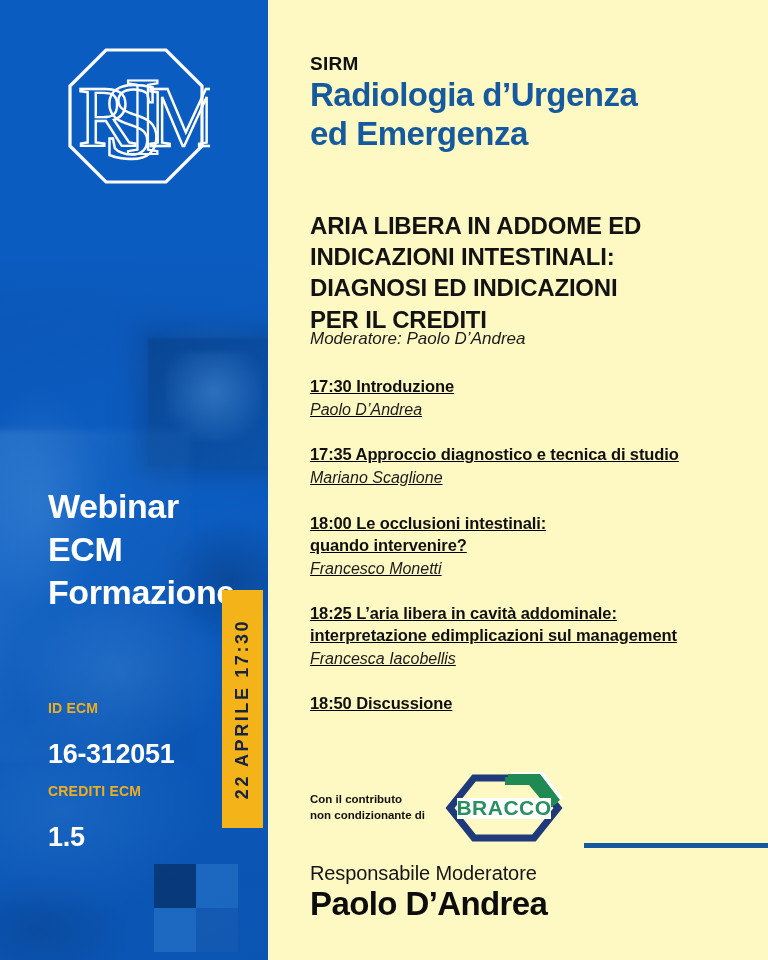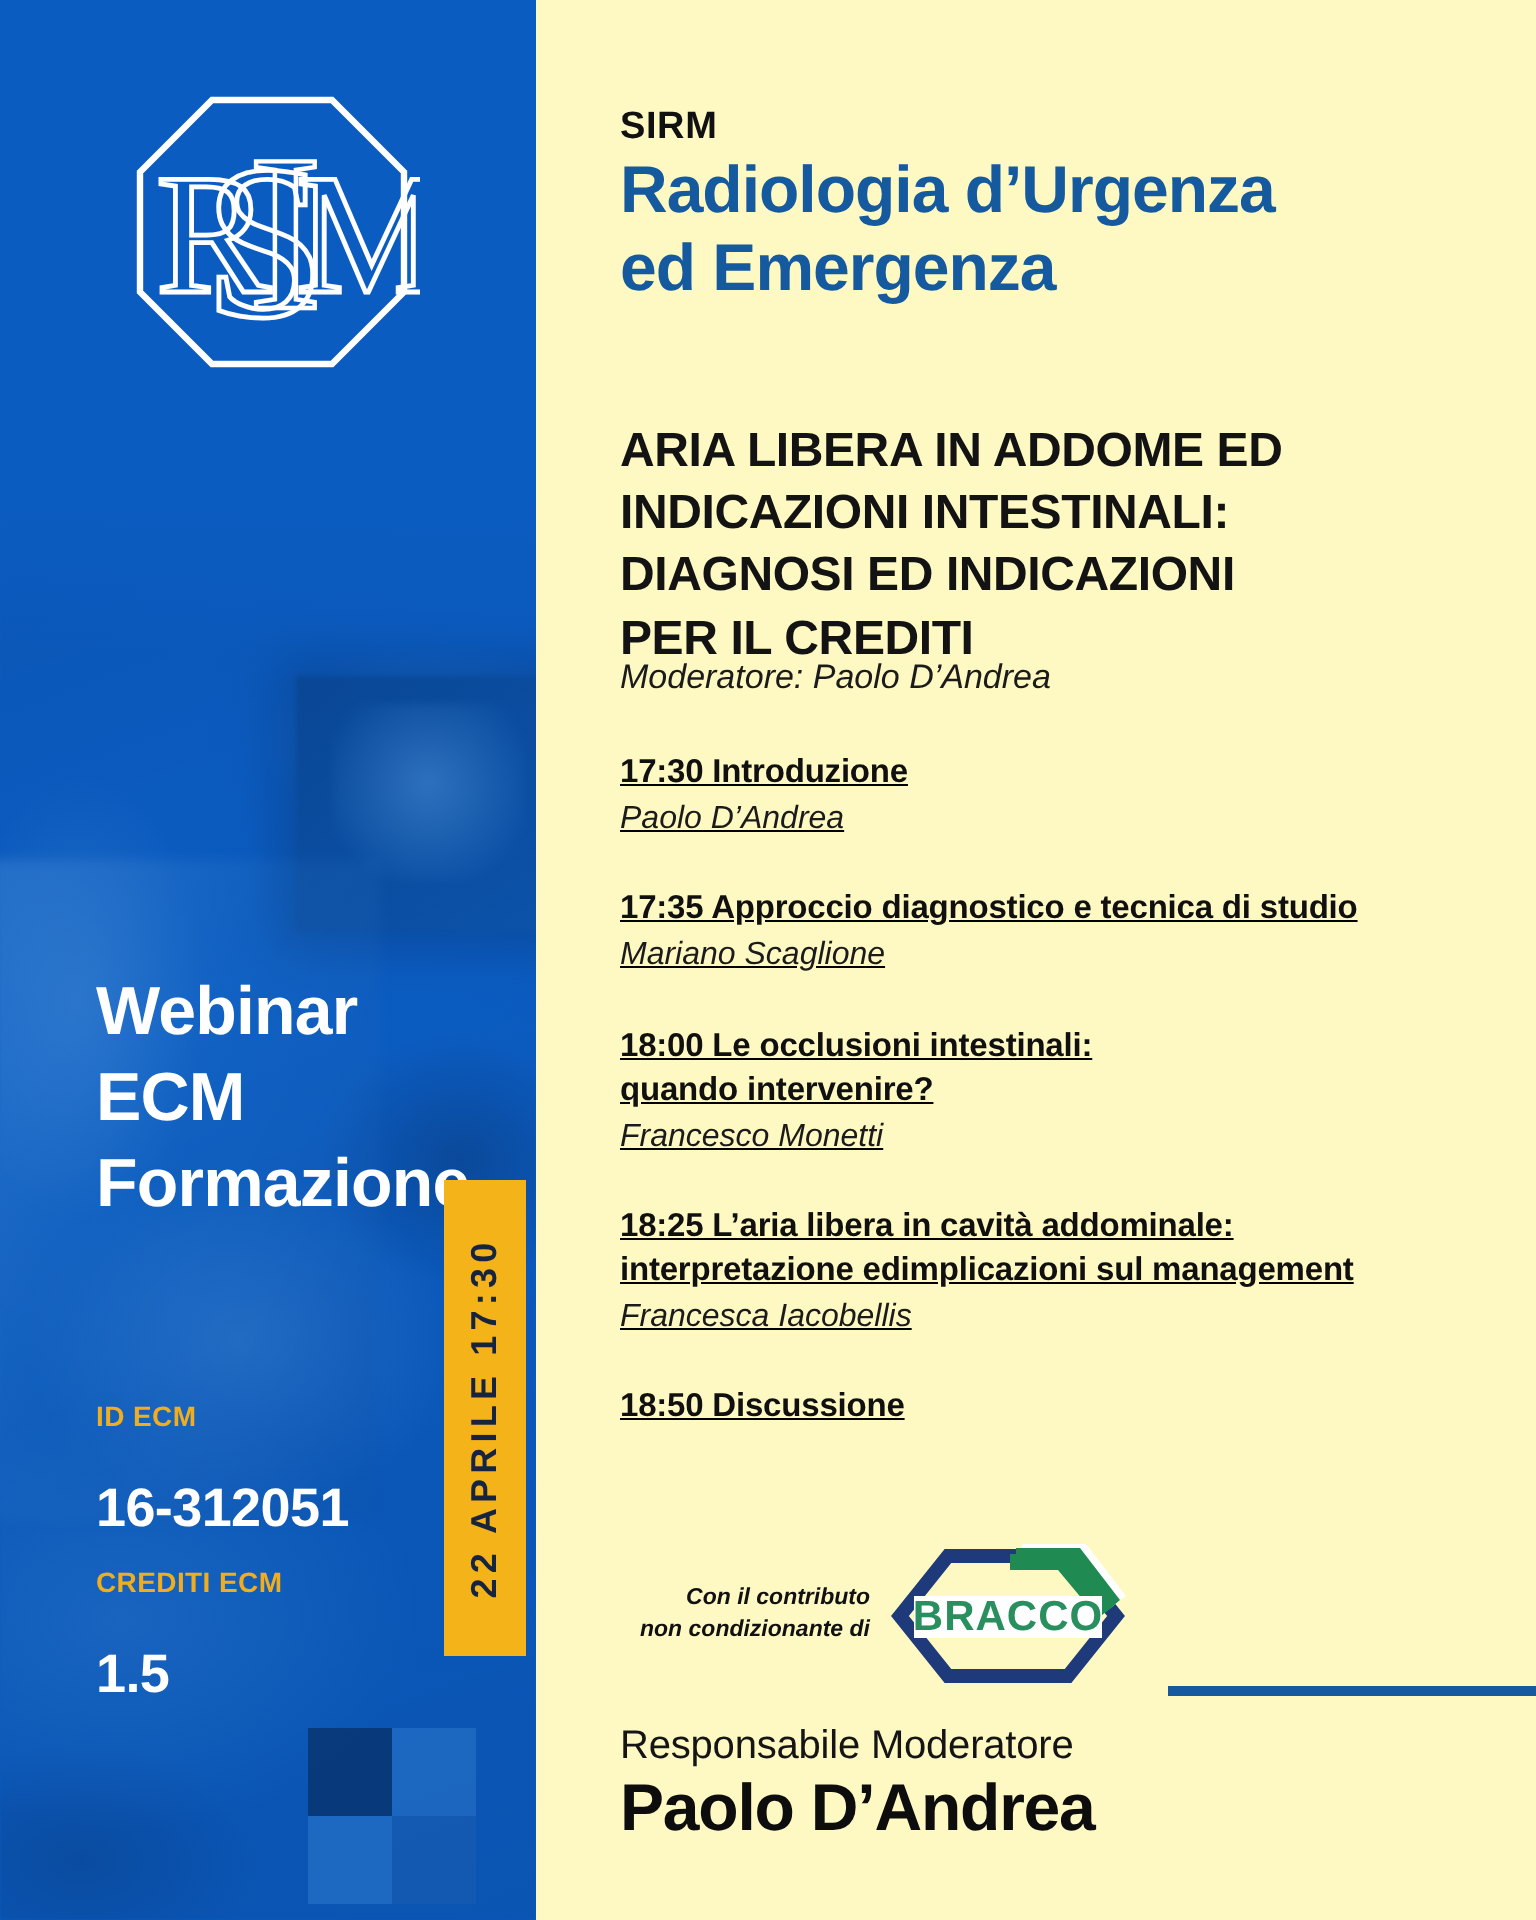--- a/index.html
+++ b/index.html
@@ -256,25 +256,23 @@
   .sponsor {
     position: absolute;
     left: 42px;
     top: 772px;
     display: flex;
     align-items: center;
   }
   .sponsor-text {
     font-size: 11.5px;
     font-weight: bold;
-    font-style: italic;
     color: #111111;
     line-height: 1.35;
     width: 125px;
-    text-align: right;
   }
   .bracco-logo { margin-left: 10px; }
   .bracco-logo svg { display: block; }
 
   .divider {
     position: absolute;
     left: 316px;
     top: 843px;
     width: 238px;
     height: 5px;

